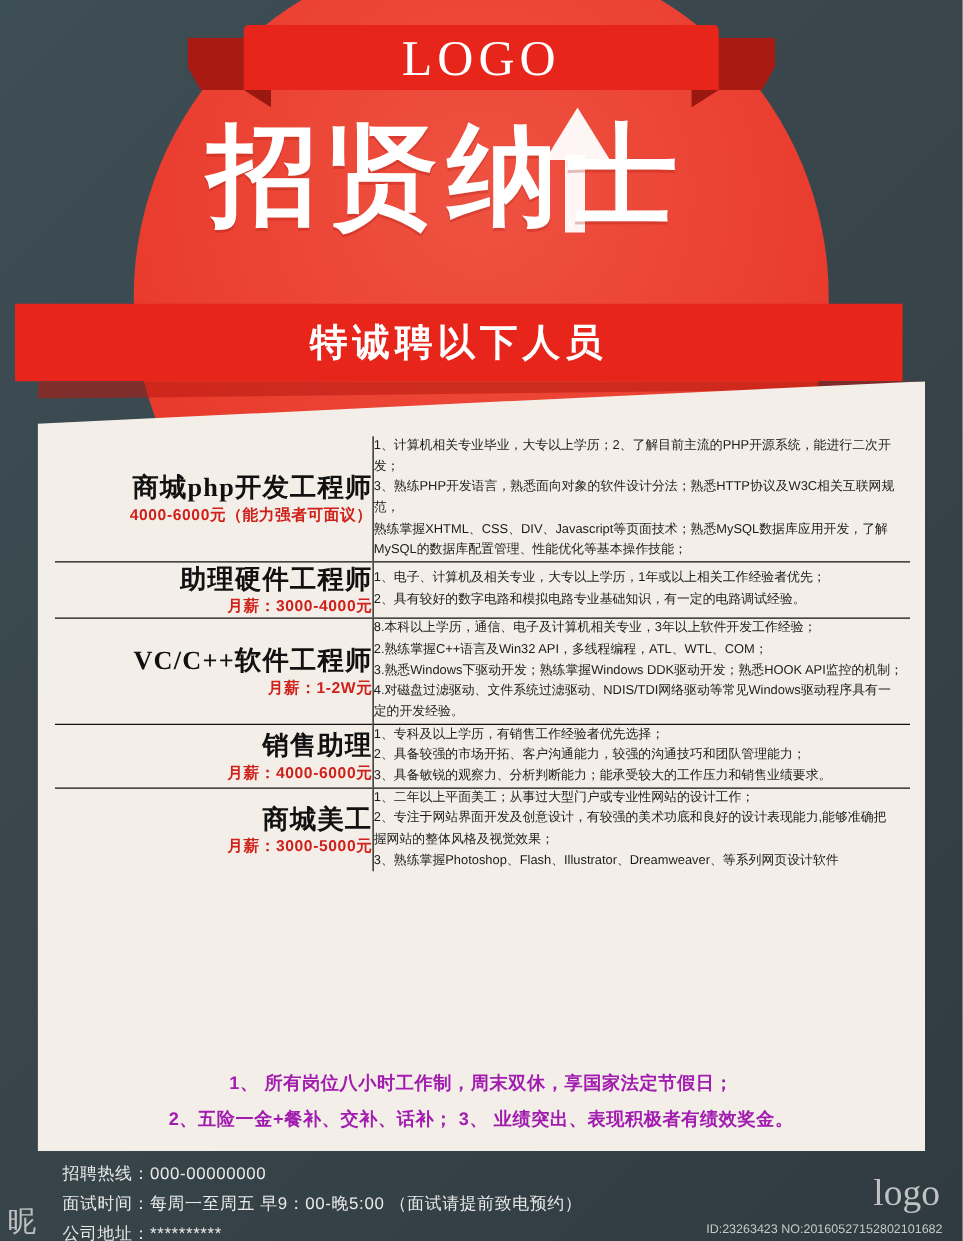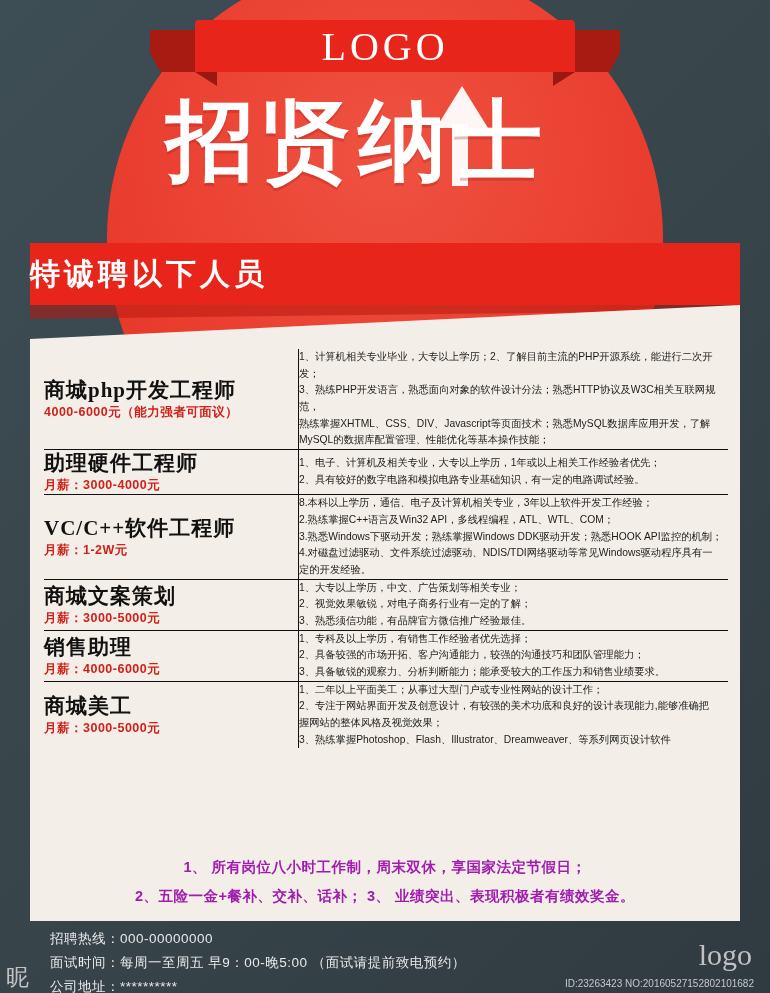--- a/index.html
+++ b/index.html
@@ -59,23 +59,23 @@
     position:absolute;left:436px;top:86px;width:0;height:0;
     border-left:26px solid transparent;border-right:26px solid transparent;
     border-bottom:42px solid #ffffff;opacity:.95;
   }
   .arrow-stem{
     position:absolute;left:452px;top:124px;width:16px;height:62px;background:#ffffff;opacity:.95;
   }
 
   
   .banner{
-    position:absolute;left:30px;top:243px;width:710px;height:62px;
+    position:absolute;left:12px;top:243px;width:710px;height:62px;
     background:#e8251b;
-    display:flex;align-items:center;
+    display:flex;align-items:center;justify-content:center;
   }
   .banner span{
     color:#ffffff;font-size:30px;font-weight:bold;letter-spacing:4px;
     font-family:"Liberation Serif", serif;
   }
   .banner-shadow{
     position:absolute;left:30px;top:305px;width:710px;height:14px;
     background:#b8170f;opacity:.55;
     clip-path:polygon(0 0,100% 0,100% 40%,0 100%);
   }
@@ -86,21 +86,21 @@
     background:#f3efe8;
     clip-path:polygon(0 34px, 100% 0, 100% 100%, 0 100%);
   }
   .sheet-inner{position:absolute;left:0;top:0;width:710px;height:616px;}
 
   table.jobs{
     position:absolute;left:14px;top:44px;width:684px;border-collapse:collapse;
   }
   table.jobs td{vertical-align:middle;padding:0;}
   td.left{
-    width:254px;text-align:left;padding:6px 6px 8px 6px;
+    width:254px;text-align:right;padding:6px 6px 8px 6px;
     border-right:1px solid #111;
   }
   td.right{
     padding:7px 6px 7px 12px;
   }
   tr.jobrow{border-bottom:1px solid #111;}
   tr.jobrow:last-child{border-bottom:none;}
   .jtitle{
     font-size:21px;font-weight:bold;color:#111;letter-spacing:1px;
     font-family:"Liberation Serif", serif;line-height:1.25;
@@ -206,33 +206,20 @@
               <div class="jdesc">
                 <div>8.本科以上学历，通信、电子及计算机相关专业，3年以上软件开发工作经验；</div>
                 <div>2.熟练掌握C++语言及Win32 API，多线程编程，ATL、WTL、COM；</div>
                 <div>3.熟悉Windows下驱动开发；熟练掌握Windows DDK驱动开发；熟悉HOOK API监控的机制；</div>
                 <div>4.对磁盘过滤驱动、文件系统过滤驱动、NDIS/TDI网络驱动等常见Windows驱动程序具有一</div>
                 <div>定的开发经验。</div>
               </div>
             </td>
           </tr>
 
-          <tr class="jobrow">
-            <td class="left">
-              <div class="jtitle">商城文案策划</div>
-              <div class="jsalary">月薪：3000-5000元</div>
-            </td>
-            <td class="right">
-              <div class="jdesc">
-                <div>1、大专以上学历，中文、广告策划等相关专业；</div>
-                <div>2、视觉效果敏锐，对电子商务行业有一定的了解；</div>
-                <div>3、熟悉须信功能，有品牌官方微信推广经验最佳。</div>
-              </div>
-            </td>
-          </tr>
 
           <tr class="jobrow">
             <td class="left">
               <div class="jtitle">销售助理</div>
               <div class="jsalary">月薪：4000-6000元</div>
             </td>
             <td class="right">
               <div class="jdesc">
                 <div>1、专科及以上学历，有销售工作经验者优先选择；</div>
                 <div>2、具备较强的市场开拓、客户沟通能力，较强的沟通技巧和团队管理能力；</div>

